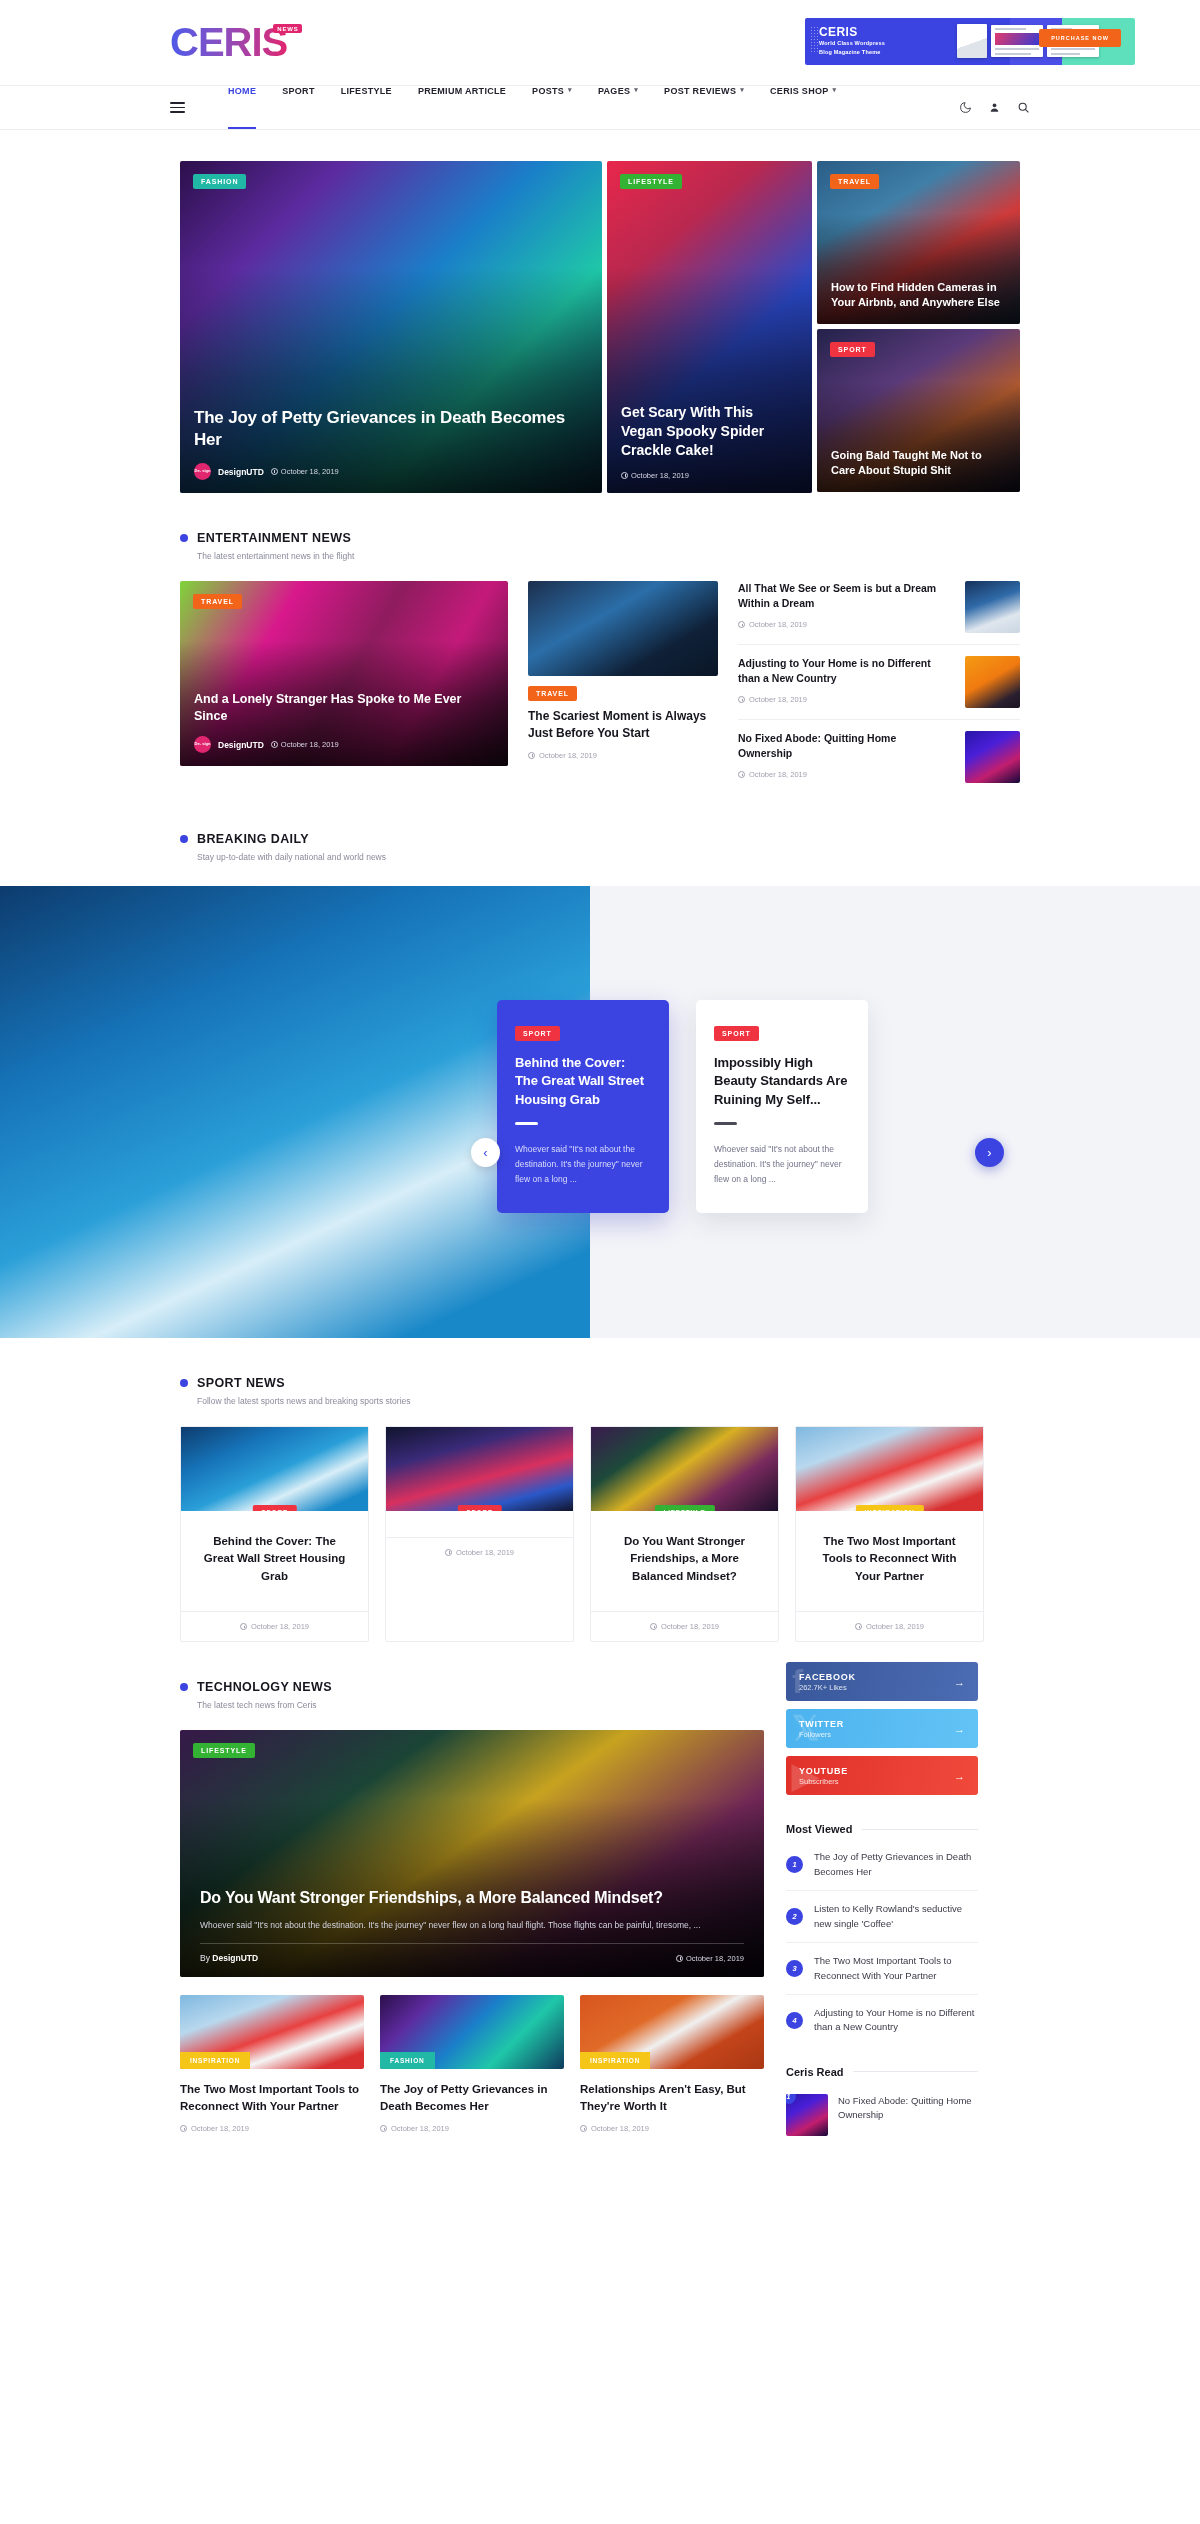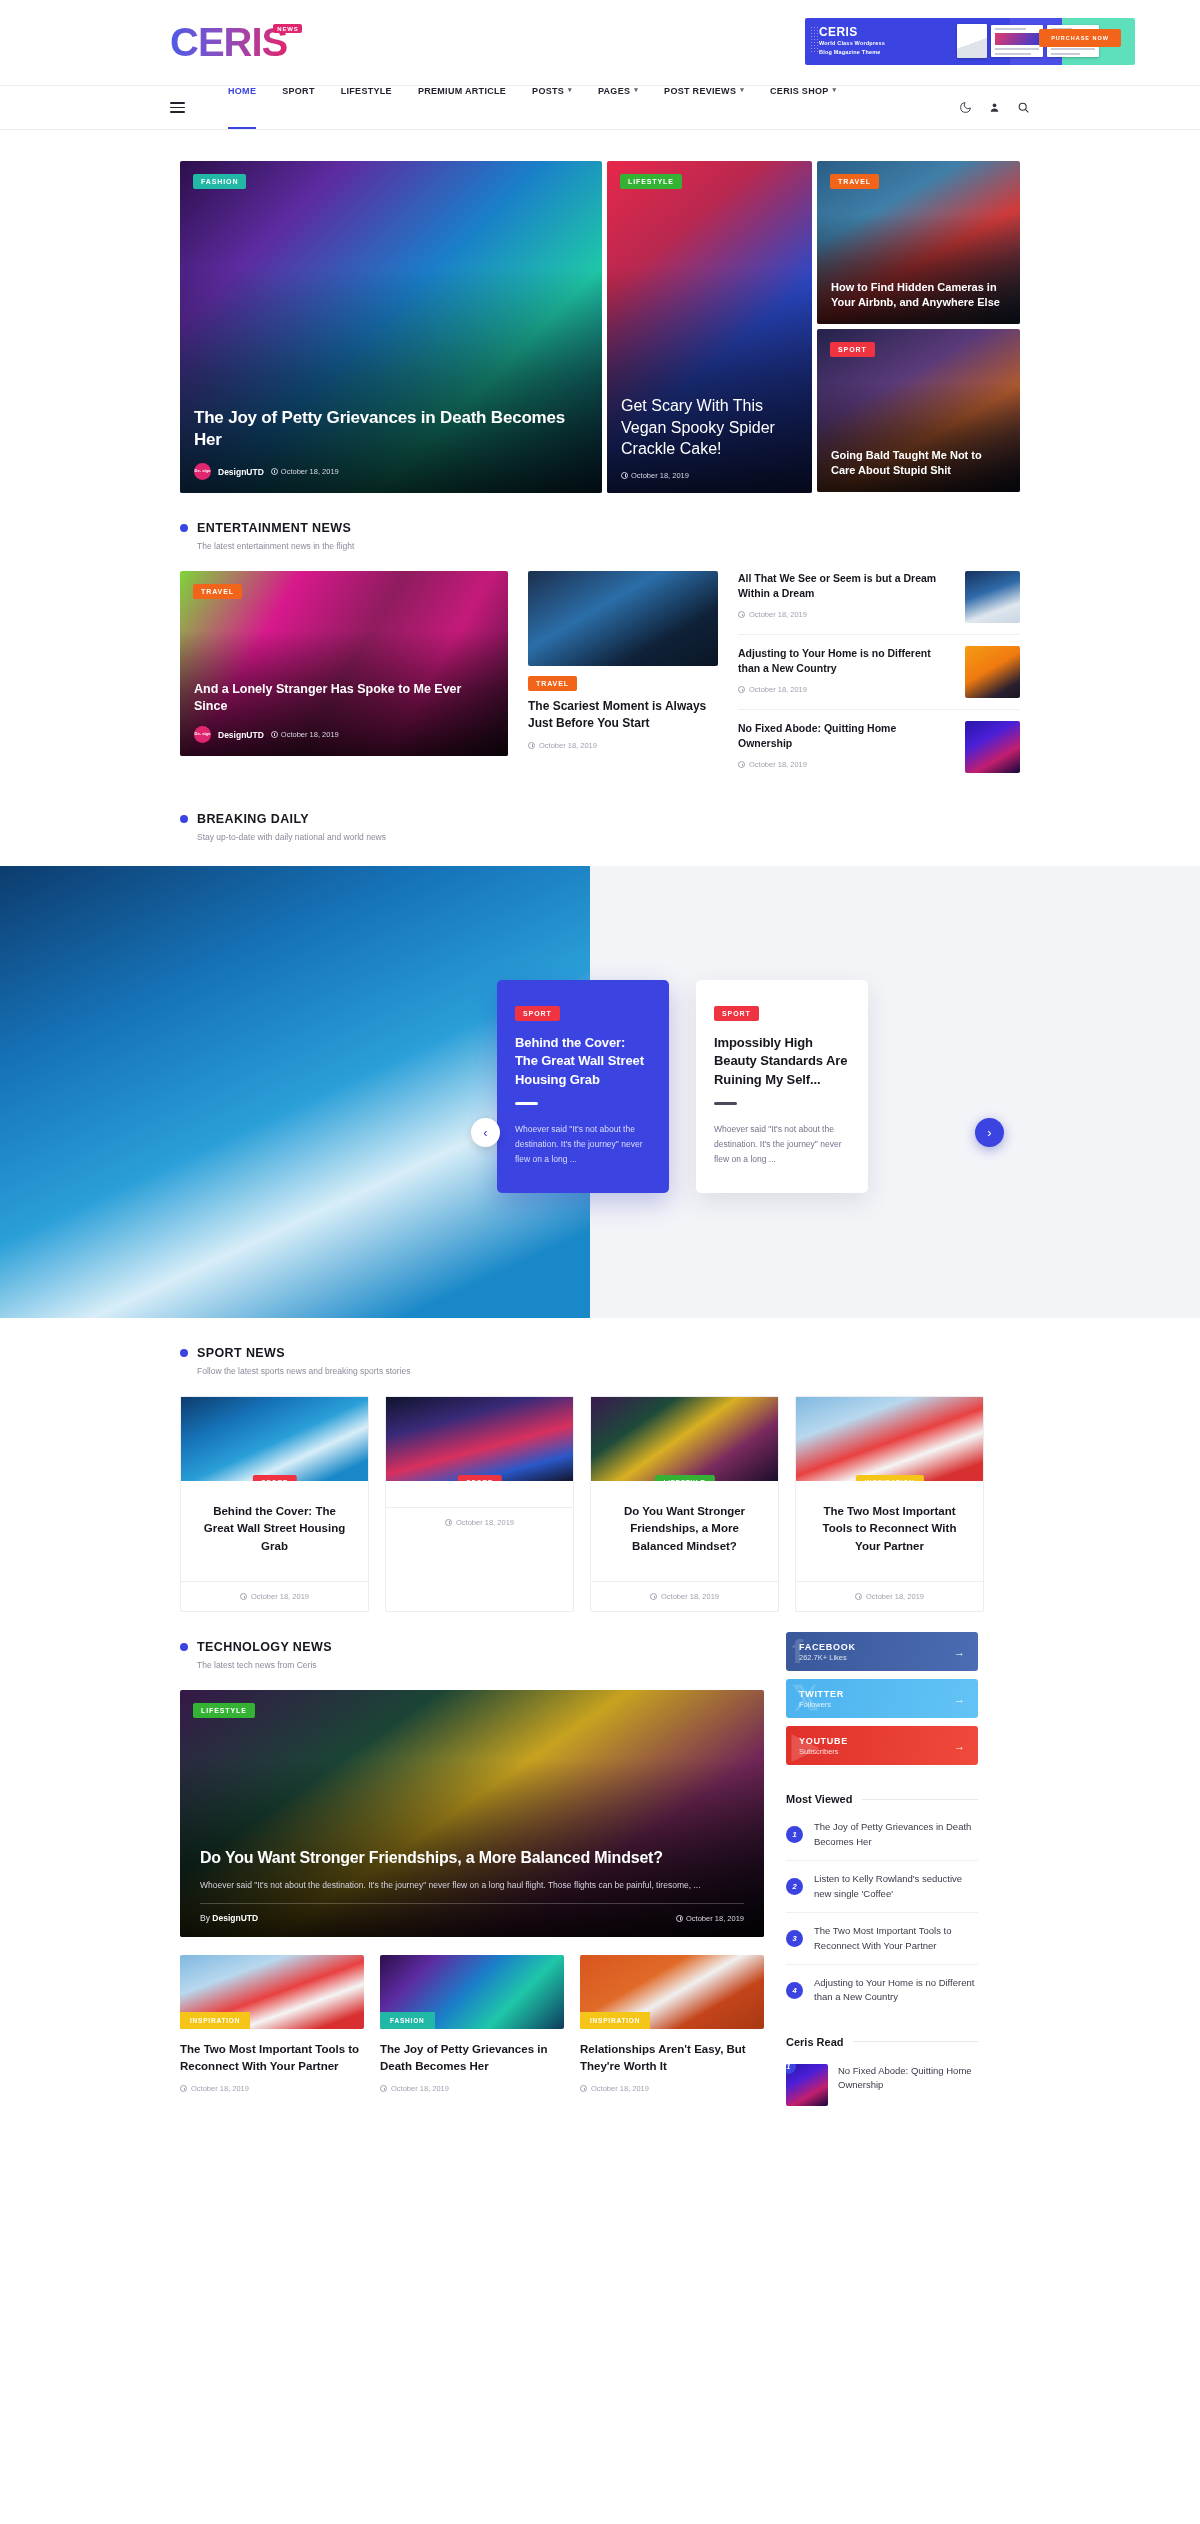--- a/index.html
+++ b/index.html
@@ -56,32 +56,32 @@
   .shade{position:absolute;inset:0;background:linear-gradient(to top,rgba(0,0,0,.82) 0%,rgba(0,0,0,.45) 35%,rgba(0,0,0,0) 68%)}
   .cat{position:absolute;top:13px;left:13px;font-size:7px;font-weight:700;letter-spacing:.9px;
     color:#fff;padding:4px 8px;border-radius:2px;z-index:3}
   .cat-fashion{background:#22b8a6}
   .cat-lifestyle{background:#34b233}
   .cat-travel{background:#f2641a}
   .cat-sport{background:#ef3340}
   .cat-inspiration{background:#f5c518;color:#fff}
   .hero-body{position:absolute;left:14px;right:14px;bottom:13px;z-index:3}
   .hero-main .hero-title{font-size:17px;font-weight:700;color:#fff;line-height:1.33;letter-spacing:-.2px}
-  .hero-mid .hero-title{font-size:16px;font-weight:400;color:#fff;line-height:1.36}
+  .hero-mid .hero-title{font-size:14px;font-weight:700;color:#fff;line-height:1.36}
   .hero-r1 .hero-title,.hero-r2 .hero-title{font-size:11px;font-weight:700;color:#fff;line-height:1.42}
   .meta{display:flex;align-items:center;gap:7px;margin-top:11px;font-size:8px;color:#e3e3ef}
   .avatar{width:17px;height:17px;border-radius:50%;background:#e0266f;color:#fff;font-size:4px;
     font-weight:700;display:flex;align-items:center;justify-content:center;text-align:center;line-height:1.05;flex:none}
   .author{font-weight:600;font-size:8.5px;color:#fff}
   .date{display:flex;align-items:center;gap:3px;font-size:7.5px;color:#d7d7e4}
   .clock{width:7px;height:7px;border:1px solid currentColor;border-radius:50%;position:relative;flex:none;display:inline-block}
   .clock:after{content:"";position:absolute;left:2.5px;top:1.3px;width:1px;height:2.4px;background:currentColor}
 
   
-  .sec-head{margin-top:28px}
+  .sec-head{margin-top:38px}
   .sec-title{display:flex;align-items:center;gap:9px;font-size:12.5px;font-weight:700;letter-spacing:.4px;color:#16161f}
   .dot{width:8px;height:8px;border-radius:50%;background:#3b44e0;flex:none}
   .sec-sub{font-size:8.5px;color:#8b8b9c;margin-top:6px;margin-left:17px}
 
   
   .ent{display:flex;gap:20px;margin-top:20px}
   .ent-left{width:328px;height:185px;position:relative;border-radius:2px;overflow:hidden;flex:none}
   .ent-left .hero-title{font-size:12.5px;font-weight:700;color:#fff;line-height:1.38}
   .ent-mid{width:190px;flex:none}
   .ent-mid-img{width:190px;height:95px;border-radius:2px;overflow:hidden;position:relative}

